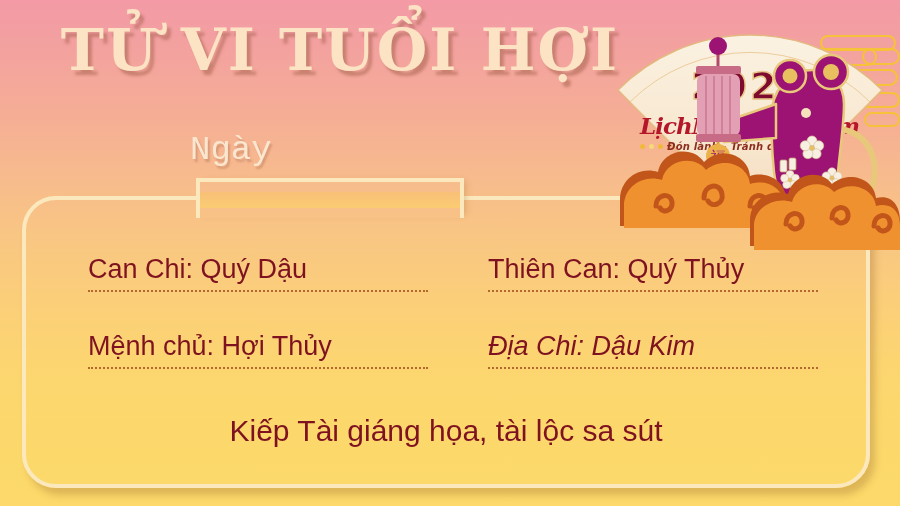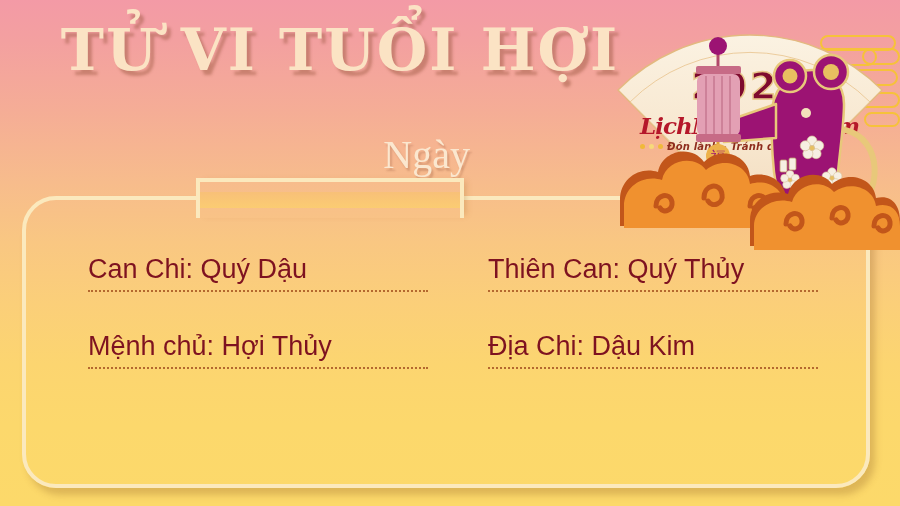--- a/index.html
+++ b/index.html
@@ -56,23 +56,23 @@
     letter-spacing: 2px;
     color: #fbe3c4;
     text-shadow: 4px 5px 3px rgba(150, 85, 60, 0.45);
     white-space: nowrap;
   }
   .subtitle {
     position: absolute;
     left: 190px;
     top: 131px;
     width: 280px;
-    text-align: right;
-    font-family: Liberation Serif, serif;
-    font-size: 40px;
+    text-align: left;
+    font-family: Liberation Mono, monospace;
+    font-size: 34px;
     color: #fbe7cf;
     text-shadow: 2px 3px 2px rgba(150, 85, 60, 0.30);
   }
   .datetext {
     position: absolute;
     left: 190px;
     top: 181px;
     width: 280px;
     text-align: center;
     font-family: "Liberation Serif", serif;
@@ -134,21 +134,21 @@
     font-family: "Liberation Sans", sans-serif;
     font-size: 27px;
     color: #7e1220;
     white-space: nowrap;
     padding-bottom: 5px;
     border-bottom: 2px dotted #b4682f;
   }
   .f-canchi   { left: 66px;  top: 58px;  width: 340px; }
   .f-menhchu  { left: 66px;  top: 135px; width: 340px; }
   .f-thienca  { left: 466px; top: 58px;  width: 330px; }
-  .f-diachi   { left: 466px; top: 135px; width: 330px; }
+  .f-diachi   { left: 466px; top: 135px; width: 330px; font-style: italic; }
 
   .verdict {
     position: absolute;
     left: 0;
     top: 218px;
     width: 848px;
     text-align: center;
     font-family: "Liberation Sans", sans-serif;
     font-size: 30px;
     color: #7e1220;
@@ -344,15 +344,16 @@
 
   <div class="panel"></div>
   <div class="notch"></div>
   <div class="notch-cover"></div>
 
   <div class="fields">
     <div class="field f-canchi">Can Chi: Quý Dậu</div>
     <div class="field f-menhchu">Mệnh chủ: Hợi Thủy</div>
     <div class="field f-thienca">Thiên Can: Quý Thủy</div>
     <div class="field f-diachi">Địa Chi: Dậu Kim</div>
+    <div class="verdict">Kiếp Tài giáng họa, tài lộc sa sút</div>
   </div>
 
 </div>
 
 </body></html>

